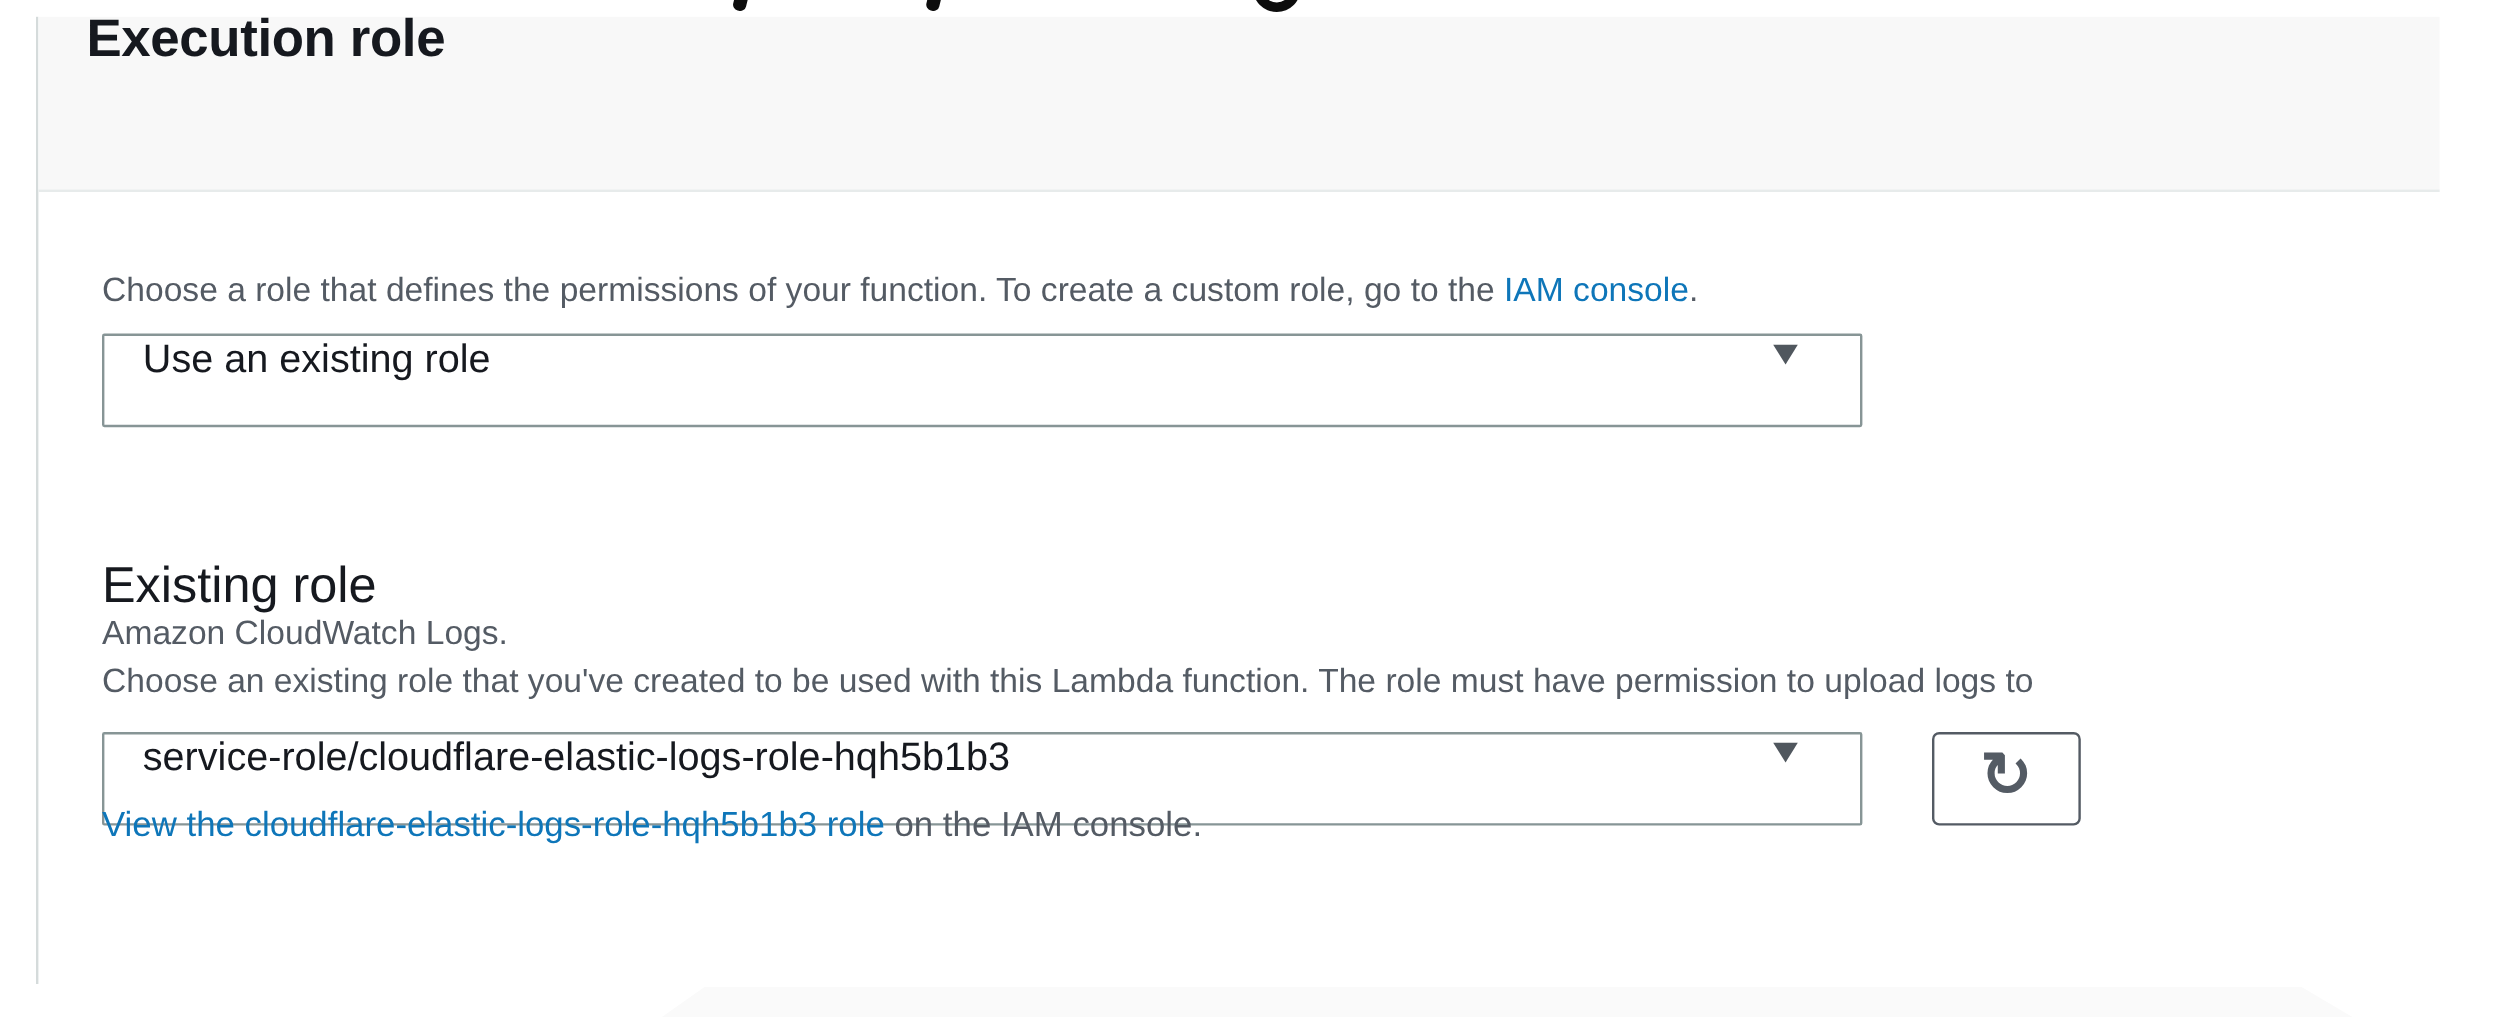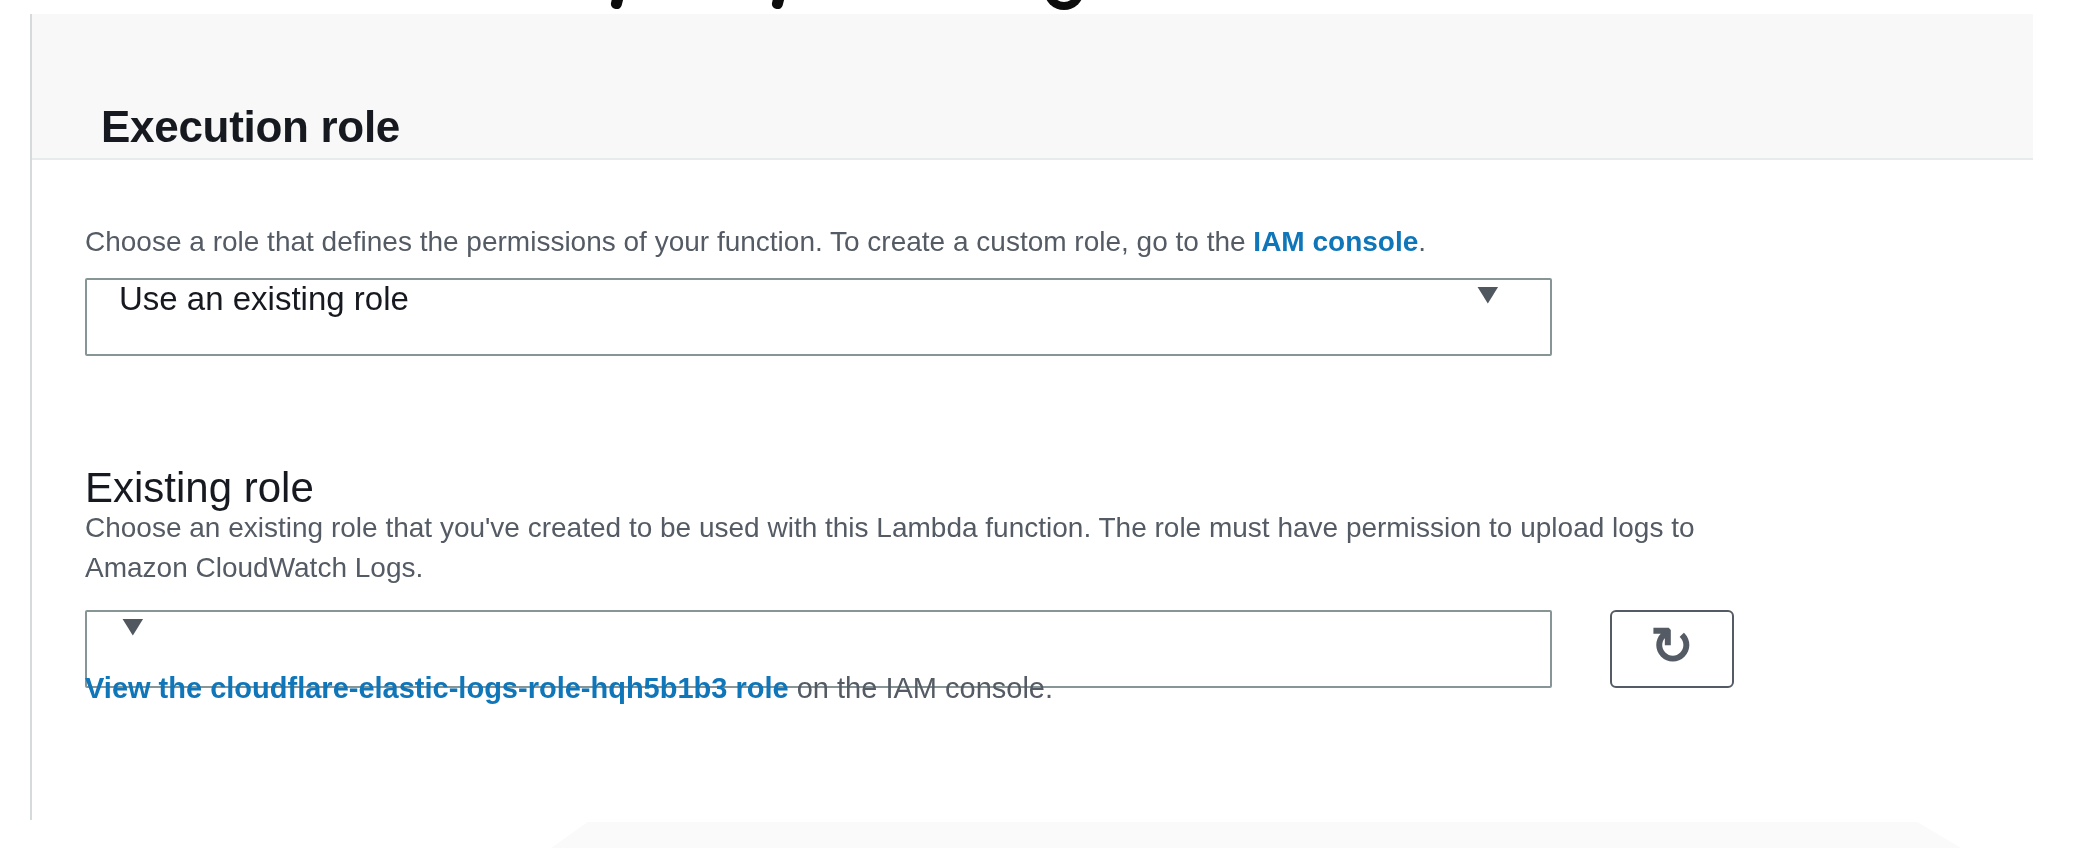--- a/index.html
+++ b/index.html
@@ -26,33 +26,33 @@
   .card-left-border {
     position: absolute; left: 30px; top: 14px;
     width: 2px; height: 806px; background: #d5dbdb;
   }
 
   .card-header {
     position: absolute; left: 32px; top: 14px;
     width: 2001px; height: 146px;
     background: #f8f8f8;
     border-bottom: 2px solid #e7ebeb;
-    display: flex; align-items: flex-end;
-    padding-left: 69px;
+    display: flex; align-items: flex-start;
+    padding-left: 40px;
   }
   .card-title {
     font-size: 44px; font-weight: bold; color: #16191f;
     transform: translateY(-6px); letter-spacing: -0.3px;
   }
 
   .intro {
     position: absolute; left: 85px; top: 226px;
     font-size: 28px; color: #545b64; white-space: nowrap;
   }
-  .inline-link { color: #0e76b9; font-weight: bold; text-decoration: none; cursor: pointer; }
+  .inline-link { color: #0e76b9; font-weight: normal; text-decoration: none; cursor: pointer; }
 
   .select-box {
     position: absolute; left: 85px;
     width: 1467px; height: 78px;
     background: #ffffff;
     border: 2px solid #879596; border-radius: 2px;
     display: flex; 
     padding: 0 44px 0 32px;
     cursor: pointer;
   }
@@ -121,25 +121,26 @@
 </div>
 
 <div class="select-box select-role-type">
   <span class="select-value">Use an existing role</span>
   <span class="caret">▼</span>
 </div>
 
 <div class="field-label">Existing role</div>
 
 <div class="field-desc">
+  <div>Amazon CloudWatch Logs.</div>
   <div>Choose an existing role that you've created to be used with this Lambda function. The role must have permission to upload logs to</div>
-  <div>Amazon CloudWatch Logs.</div>
 </div>
 
 <div class="select-box select-existing-role">
+  <span class="select-value">service-role/cloudflare-elastic-logs-role-hqh5b1b3</span>
   <span class="caret">▼</span>
 </div>
 
 <button class="refresh-btn">
   <span class="refresh-glyph">↻</span>
 </button>
 
 <div class="view-role-line">
   <a class="inline-link">View the cloudflare-elastic-logs-role-hqh5b1b3 role</a><span> on the IAM console.</span>
 </div>

